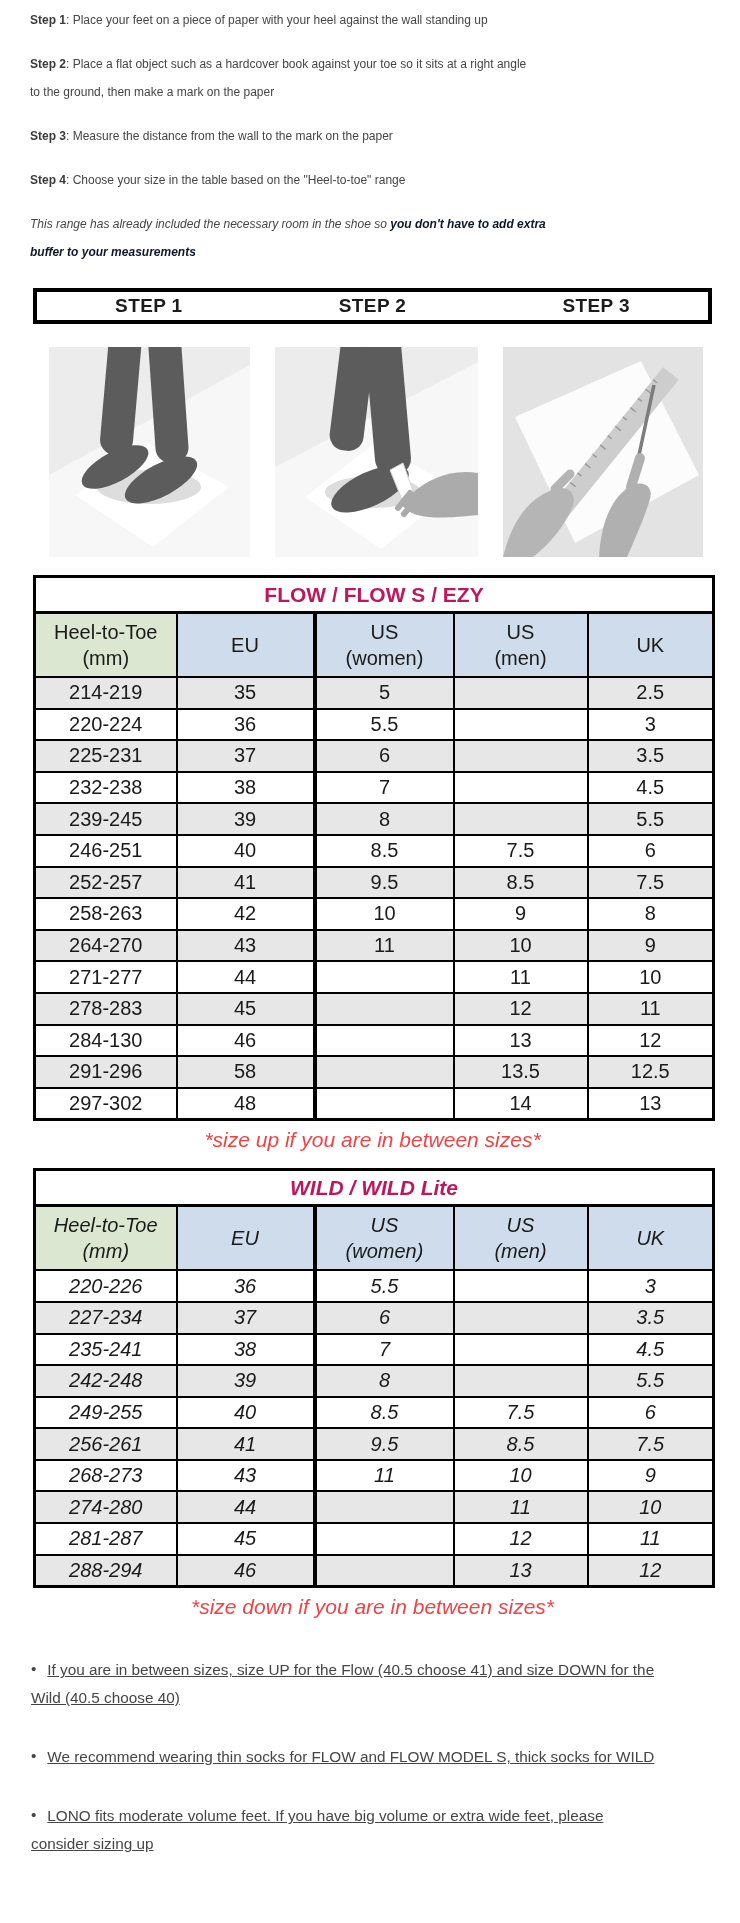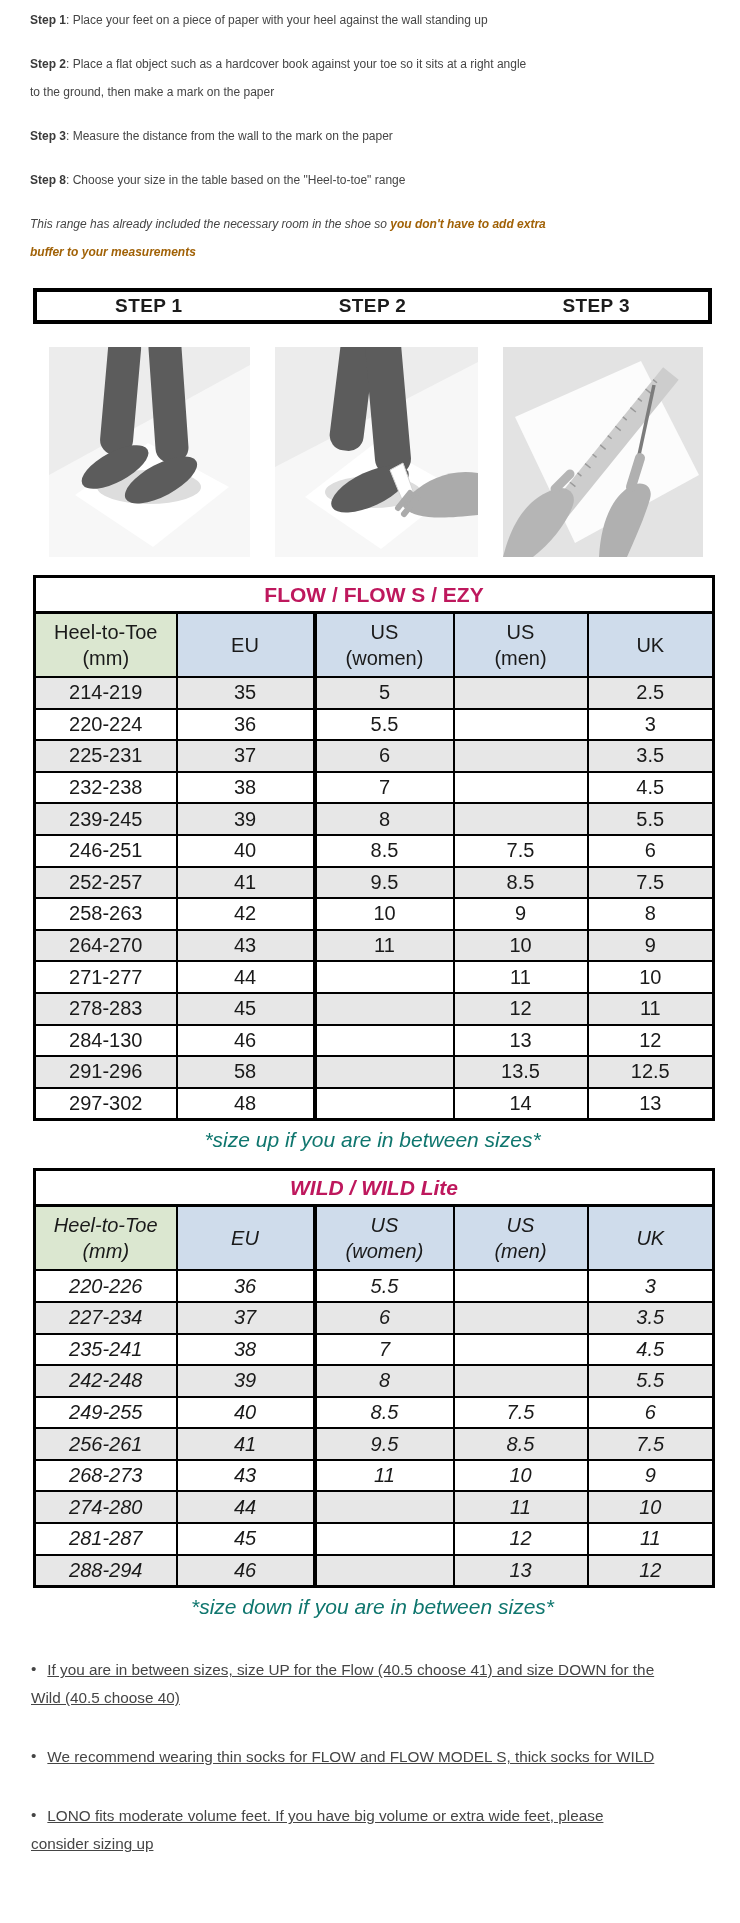--- a/index.html
+++ b/index.html
@@ -8,21 +8,21 @@
     background:#ffffff;
     font-family:"Liberation Sans", sans-serif;
   }
   .line { white-space:nowrap; }
 
   
   .intro { padding:6px 10px 0 30px; font-size:12px; line-height:28px; color:#454545; }
   .step { margin:0 0 16px 0; }
   .step b { color:#3a3a3a; }
   .range-note { margin:16px 0 0 0; font-style:italic; color:#454545; }
-  .range-note b { color:#a16207; }
+  .range-note b { color:#0f172a; }
 
   
   .banner {
     box-sizing:border-box; width:679px; height:36px; margin:22px 0 0 33px;
     border:4px solid #000; background:#fff;
     display:flex; align-items:center;
   }
   .banner-cell { flex:1; text-align:center; font-weight:bold; font-size:19px; color:#1c1c1c; letter-spacing:.4px; }
 
   
@@ -40,40 +40,40 @@
     overflow:hidden;
   }
   .title-row th { height:33px; font-weight:bold; font-size:21px; background:#fff; border-bottom:3px solid #000; color:#be185d; }
   .header-row th { height:62px; line-height:26px; }
   .size-table td { height:29.6px; }
   .thickleft { border-left:4px solid #000 !important; }
   .zebra-a tbody tr:nth-of-type(odd) td { background:#e7e7e7; }
   .zebra-b tbody tr:nth-of-type(even) td { background:#e7e7e7; }
   .table-footnote {
     width:679px; margin:7px 0 0 33px; text-align:center;
-    font-style:italic; font-size:21px; color:#0f766e;
+    font-style:italic; font-size:21px; color:#ef4444;
   }
   #table2 { margin-top:16px;font-style:italic; }
 
   
   .notes { list-style:none; margin:37px 28px 0 31px; padding:0; font-size:15.3px; line-height:28px; color:#454545;text-decoration:underline; }
   .notes li { margin:0 0 31px 0; }
   .notes li:last-child { margin-bottom:0; }
   .marker { display:inline-block; margin-right:11px; transform:translateY(-1px); }
 </style>
 </head>
 <body>
 
 <div>
 
   <section class="intro">
     <p class="step"><b>Step 1</b><span class="line">: Place your feet on a piece of paper with your heel against the wall standing up</span></p>
     <p class="step"><b>Step 2</b><span class="line">: Place a flat object such as a hardcover book against your toe so it sits at a right angle</span><br><span class="line">to the ground, then make a mark on the paper</span></p>
     <p class="step"><b>Step 3</b><span class="line">: Measure the distance from the wall to the mark on the paper</span></p>
-    <p class="step"><b>Step 8</b><span class="line">: Choose your size in the table based on the "Heel-to-toe" range</span></p>
+    <p class="step"><b>Step 4</b><span class="line">: Choose your size in the table based on the "Heel-to-toe" range</span></p>
     <p class="range-note"><span>This range has already included the necessary room in the shoe so </span><b>you don't have to add extra</b><br><b>buffer to your measurements</b></p>
   </section>
 
   <div class="banner">
     <div class="banner-cell">STEP 1</div>
     <div class="banner-cell">STEP 2</div>
     <div class="banner-cell">STEP 3</div>
   </div>
 
   <div class="images-row">

